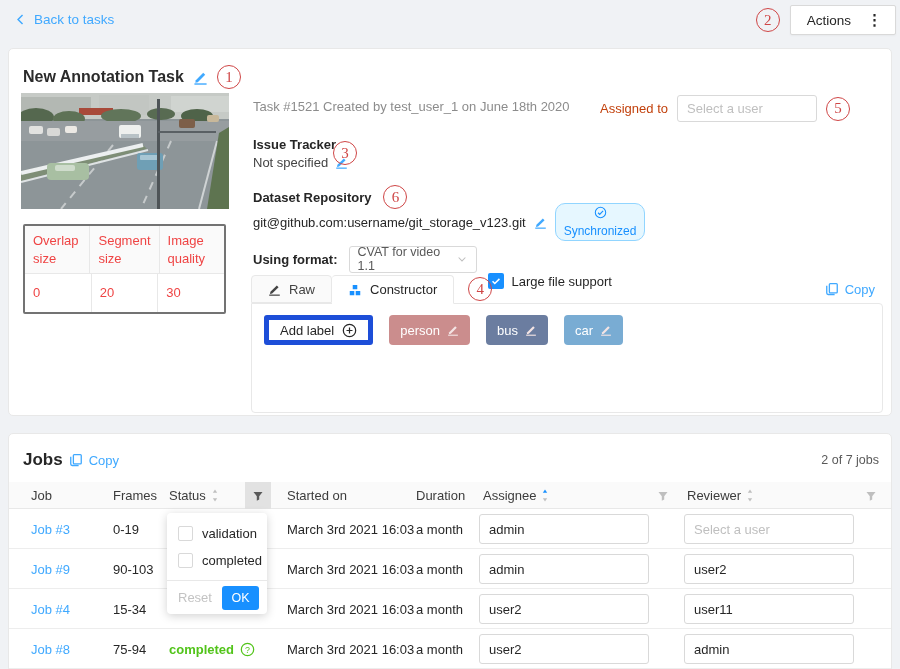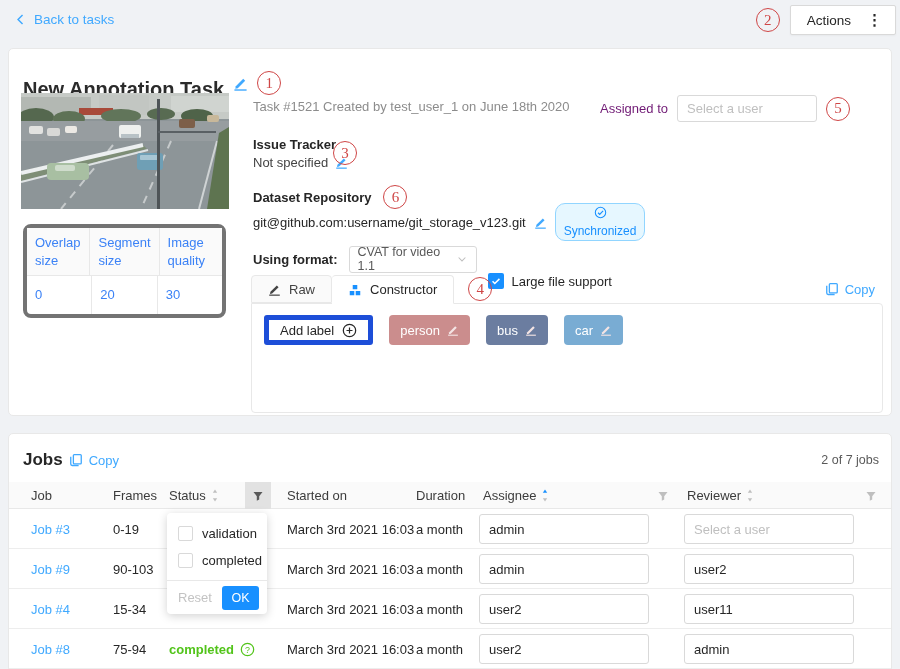--- a/index.html
+++ b/index.html
@@ -22,39 +22,39 @@
             color:#cf4646; display:flex; align-items:center; justify-content:center;
             font:15px "Liberation Serif", serif; background:transparent; }
 
   
   .card { position:absolute; background:#fff; border:1px solid #e8e8e8; border-radius:5px; }
   .main-card { left:8px; top:48px; width:884px; height:368px; }
   .jobs-card { left:8px; top:433px; width:884px; height:250px; }
 
   
   .title-row { position:absolute; left:14px; top:16px; display:flex; align-items:center; gap:9px; }
-  .task-title { font-size:20px; font-weight:bold; color:#2b2b2b;margin-top:13px; }
+  .task-title { font-size:16px; font-weight:bold; color:#2b2b2b; }
   .icon { display:inline-flex; align-items:center; justify-content:center; }
   .blue-ic { color:#40a9ff; }
   .thumb { position:absolute; left:12px; top:44px; width:208px; height:116px; overflow:hidden; }
   .thumb svg { display:block; width:100%; height:100%; }
 
-  .params { position:absolute; left:14px; top:175px; width:203px; border:4px solid #737373;
-            border-radius:8px; color:#3b82f6; }
+  .params { position:absolute; left:14px; top:175px; width:203px; border:2px solid #737373;
+            border-radius:2px; color:#ef4444; }
   .params .prow { display:flex; }
   .params .pcell { flex:1; padding:7px 8px; border-right:1px solid #e8e8e8; line-height:1.35; }
   .params .pcell:last-child { border-right:none; }
   .params .phead { background:#fafafa; border-bottom:1px solid #e8e8e8; }
   .params .phead .pcell { padding:6px 8px; }
   .params .pval .pcell { padding:10px 8px; }
 
   
   .meta-text { position:absolute; left:244px; top:50px; color:#8c8c8c; }
   .assigned-group { position:absolute; right:41px; top:46px; display:flex; align-items:center; gap:9px; }
-  .assigned-label { color:#701a75; }
+  .assigned-label { color:#c2410c; }
   .ant-input { height:27px; border:1px solid #d9d9d9; border-radius:3px; padding:0 9px; font-size:13px;
                font-family:"Liberation Sans", sans-serif; color:#262626; background:#fff; outline:none; }
   .ant-input::placeholder { color:#bfbfbf; }
   .assigned-input { width:140px; }
 
   .sec-label { position:absolute; left:244px; font-weight:bold; color:#262626; }
   .issue-label { top:88px; }
   .issue-value { position:absolute; left:244px; top:106px; display:flex; align-items:center; gap:7px; color:#434343; }
   .marker-3 { position:absolute; left:324px; top:92px; }
   .repo-head { position:absolute; left:244px; top:136px; display:flex; align-items:center; gap:12px; }

